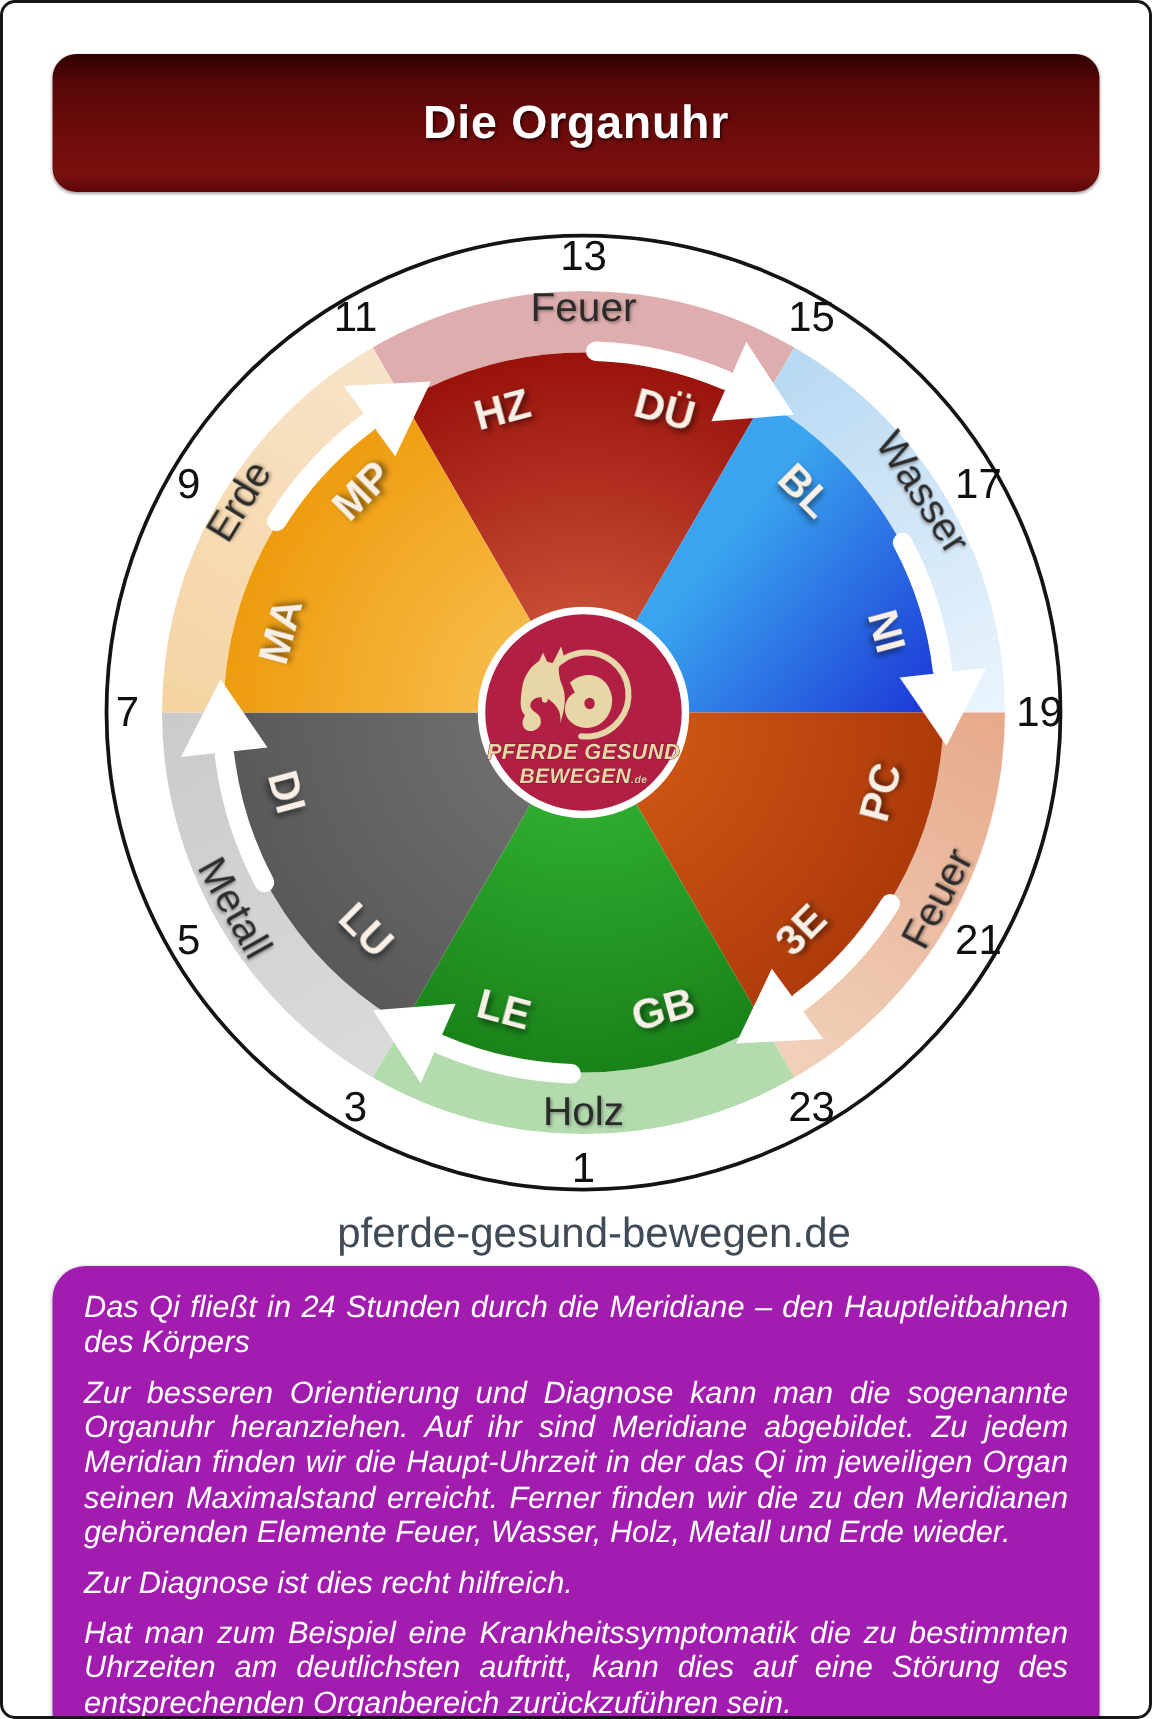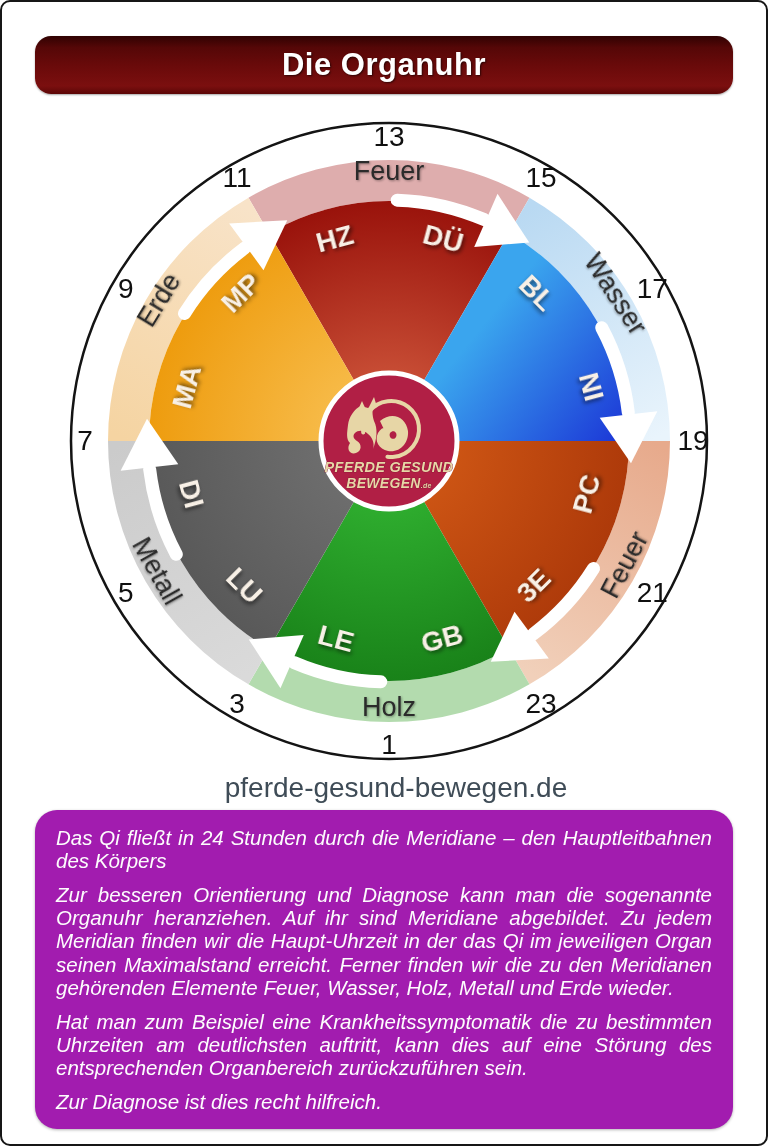--- a/index.html
+++ b/index.html
@@ -7,21 +7,21 @@
     width:768px;height:1146px;
     box-sizing:border-box;
     border:2px solid #161616;
     border-radius:10px;
     overflow:hidden;
     font-family:"Liberation Sans",sans-serif;
     position:relative;
   }
   .title-bar{
     margin:34px 33px 0;
-    height:58px;
+    height:92px;
     border-radius:16px;
     background:linear-gradient(180deg,#300202 0%,#550707 20%,#690a0a 50%,#7b0f0f 86%,#5c0707 100%);
     display:flex;align-items:center;justify-content:center;
     box-shadow:0 1px 2px rgba(0,0,0,.35);
   }
   .title-bar h1{
     margin:0;color:#ffffff;font-size:31px;font-weight:bold;
     letter-spacing:.5px;text-shadow:1px 1px 2px rgba(0,0,0,.6);
   }
   .clock-wrap{margin-top:9px;line-height:0;text-align:center;}
@@ -179,15 +179,15 @@
         <text x="387" y="385" text-anchor="middle" font-size="14" font-weight="bold" font-style="italic" fill="#e7d6a6" stroke="#7e1430" stroke-width="0.7" paint-order="stroke" letter-spacing="0.3">BEWEGEN<tspan font-size="7">.de</tspan></text>
       </g>
     </svg>
 </div>
 
 <div class="site-label" style="color: rgb(63, 76, 87); padding-left: 24px;">pferde-gesund-bewegen.de</div>
 
 <div class="info-box" style="background: #a21caf;">
   <p>Das Qi fließt in 24 Stunden durch die Meridiane – den Hauptleitbahnen des Körpers</p>
   <p>Zur besseren Orientierung und Diagnose kann man die sogenannte Organuhr heranziehen. Auf ihr sind Meridiane abgebildet. Zu jedem Meridian finden wir die Haupt-Uhrzeit in der das Qi im jeweiligen Organ seinen Maximalstand erreicht. Ferner finden wir die zu den Meridianen gehörenden Elemente Feuer, Wasser, Holz, Metall und Erde wieder.</p>
+  <p>Zur Diagnose ist dies recht hilfreich.</p>
   <p>Hat man zum Beispiel eine Krankheitssymptomatik die zu bestimmten Uhrzeiten am deutlichsten auftritt, kann dies auf eine Störung des entsprechenden Organbereich zurückzuführen sein.</p>
-  <p>Zur Diagnose ist dies recht hilfreich.</p>
 </div>
 
 </body></html>

